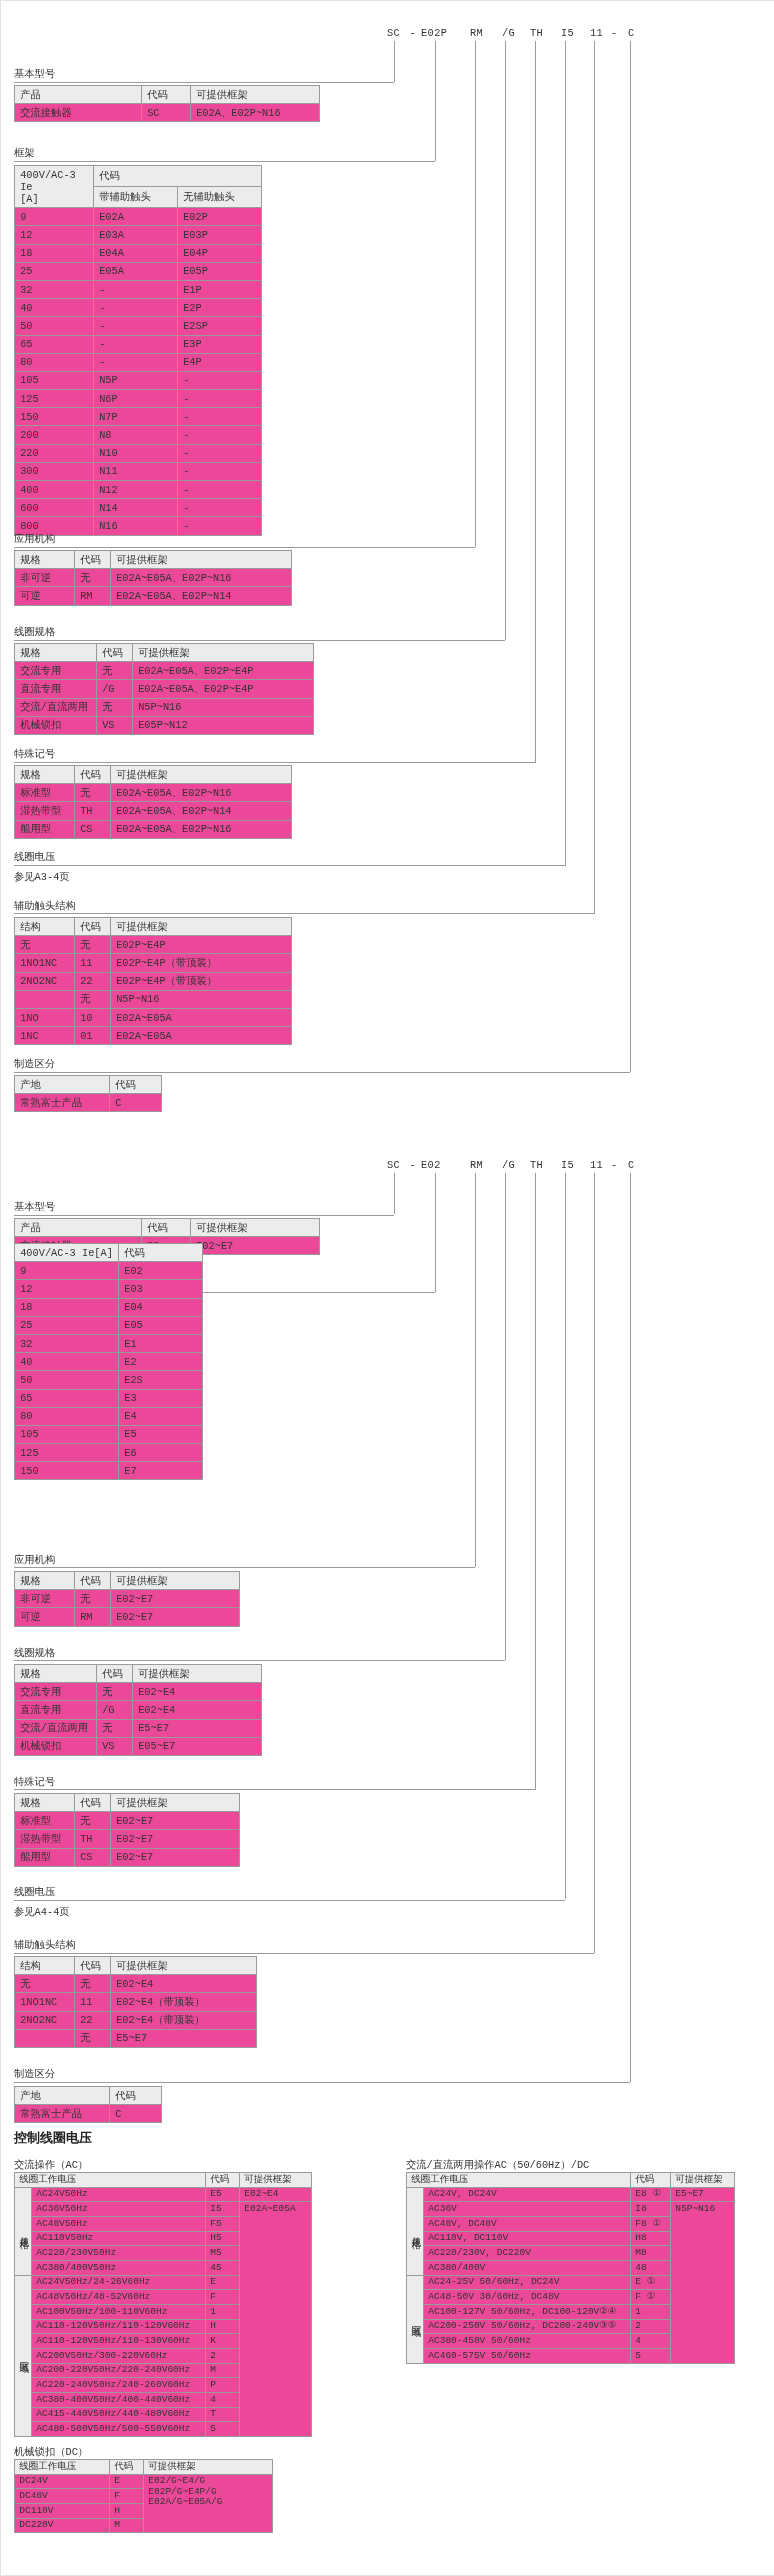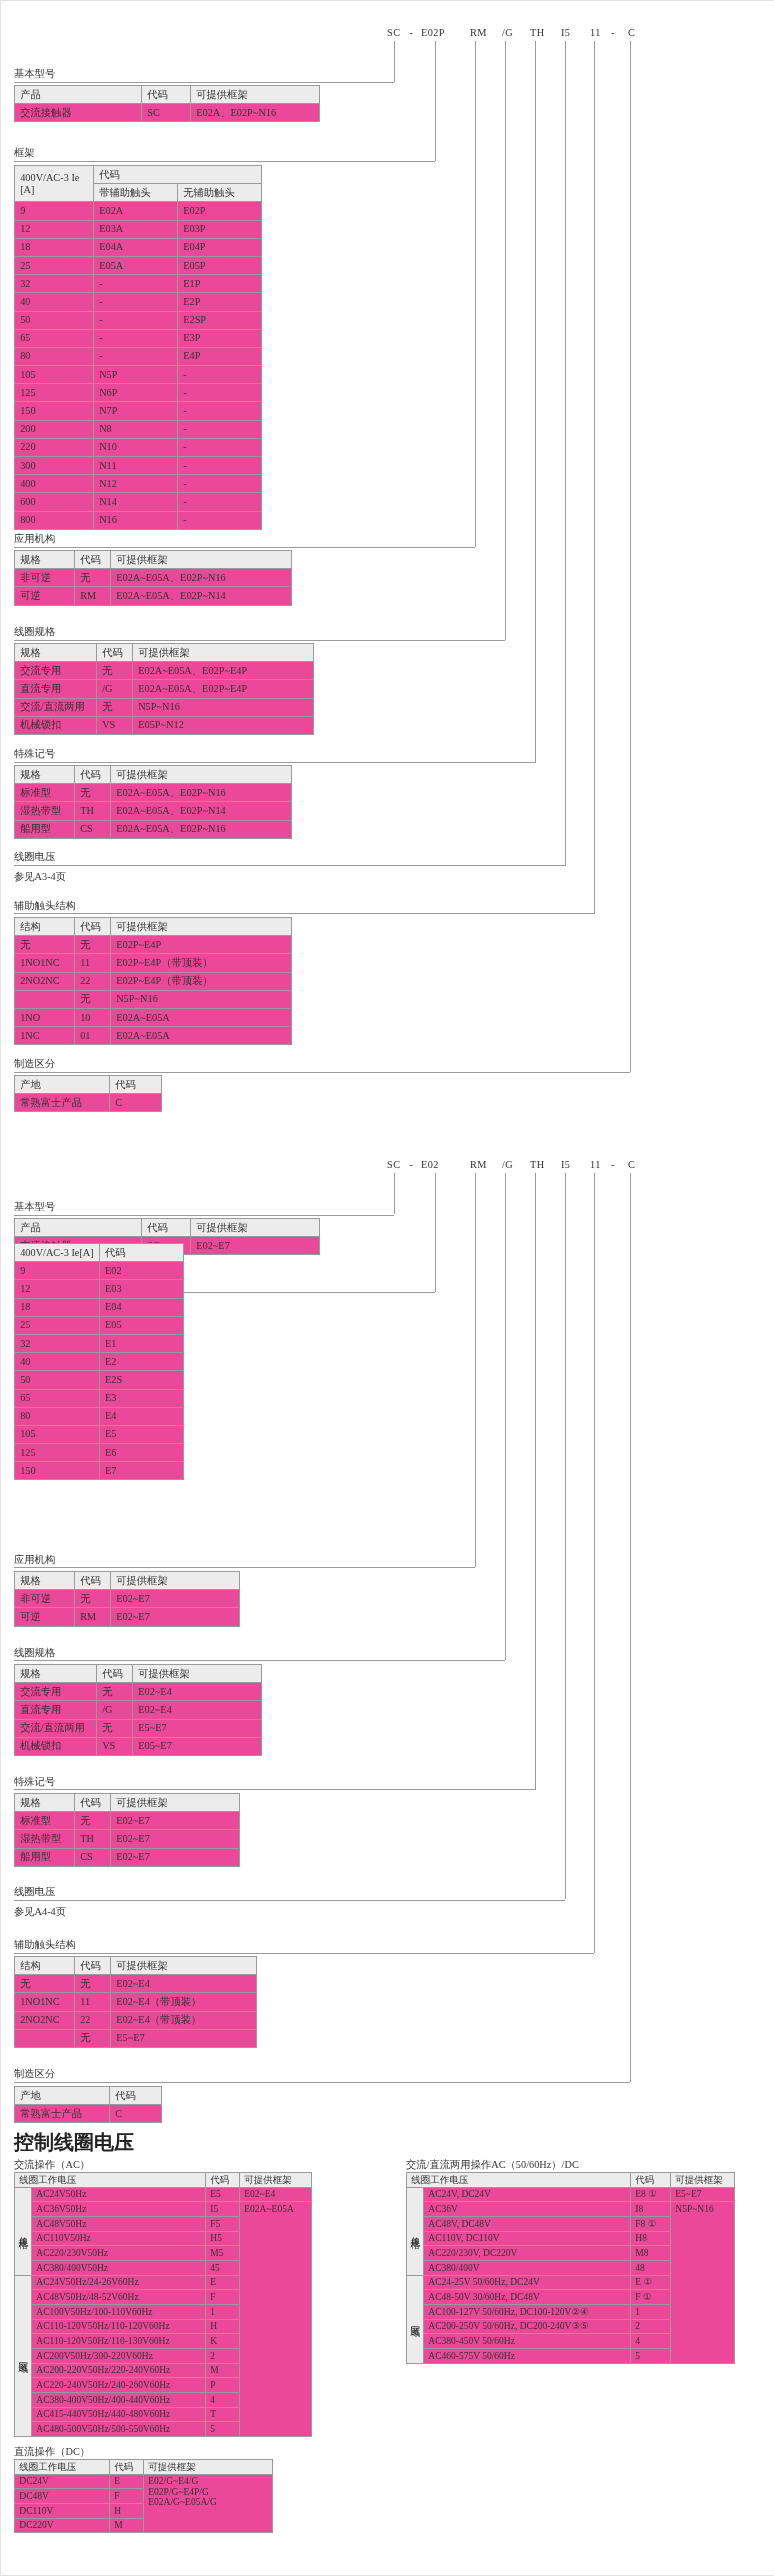--- a/index.html
+++ b/index.html
@@ -1,34 +1,34 @@
 <!DOCTYPE html>
 <html style="font-size:13.8px"><head>
 <meta charset="utf-8">
 <style>
   html,body{margin:0;padding:0;background:#fff;}
   .page{position:relative;width:775px;height:2576px;background:#ffffff;overflow:hidden;
-        font-family:Liberation Serif, serif;font-size:10.3px;color:#333;
+        font-family:Liberation Mono, monospace;font-size:10.3px;color:#333;
         border:0.9px solid #e3e3e3;box-sizing:border-box;}
   .model{position:absolute;height:13.8px;}
   .model span{position:absolute;top:0;white-space:nowrap;font-size:10.3px;color:#333;letter-spacing:0.4px;}
   .vline{position:absolute;width:0.9px;background:#9a9a9a;}
   .hline{position:absolute;height:0.9px;background:#9a9a9a;}
   .sec-title{position:absolute;font-size:10.3px;color:#333;white-space:nowrap;line-height:12px;}
   .ref-text{position:absolute;font-size:10.3px;color:#333;white-space:nowrap;}
   .tbl{position:absolute;border-collapse:collapse;background:#ec4899;}
   .tbl td,.tbl th{border:0.9px solid #9a9a9a;padding:2.6px 5.2px;font-size:10.3px;line-height:12px;
                   text-align:left;font-weight:normal;color:#333;white-space:nowrap;}
   .tbl .hd{background:#ececec;}
   .tbl .pre{white-space:pre-line;margin-left:6px;}
   .tbl .top{vertical-align:top;}
   .tbl .vcell{writing-mode:vertical-rl;text-orientation:upright;text-align:center;
               padding:1.7px 2.6px;letter-spacing:1.7px;white-space:normal;}
   .compact td,.compact th{font-size:9.5px;line-height:10.3px;padding:1.7px 4.3px;}
-  .heading{position:absolute;font-size:20px;font-weight:bold;color:#222;white-space:nowrap;}
+  .heading{position:absolute;font-size:13px;font-weight:bold;color:#222;white-space:nowrap;}
   .label{position:absolute;font-size:10.3px;color:#333;white-space:nowrap;}
   .notes{position:absolute;width:361px;}
   .note{font-size:9.5px;line-height:13.8px;color:#333;white-space:nowrap;}
 </style>
 </head>
 <body>
 
 <div class="page">
 
   <div class="model" style="left:386px;top:26px">
@@ -801,21 +801,21 @@
           <td class="">4</td>
         </tr>
         <tr>
           <td class="">AC460-575V 50/60Hz</td>
           <td class="">5</td>
         </tr>
       </tbody>
     </table>
 
 
-  <div class="label" style="left:13px;top:2444px">直流操作（DC）</div>
+  <div class="label" style="left:13px;top:2444px">机械锁扣（DC）</div>
   <table class="tbl compact" style="left:13px;top:2458px">
       <colgroup>
         <col style="width: 95px;">
         <col style="width: 34px;">
         <col style="width: 129px;">
       </colgroup>
       <thead>
         <tr>
           <th class="hd ">线圈工作电压</th>
           <th class="hd ">代码</th>

